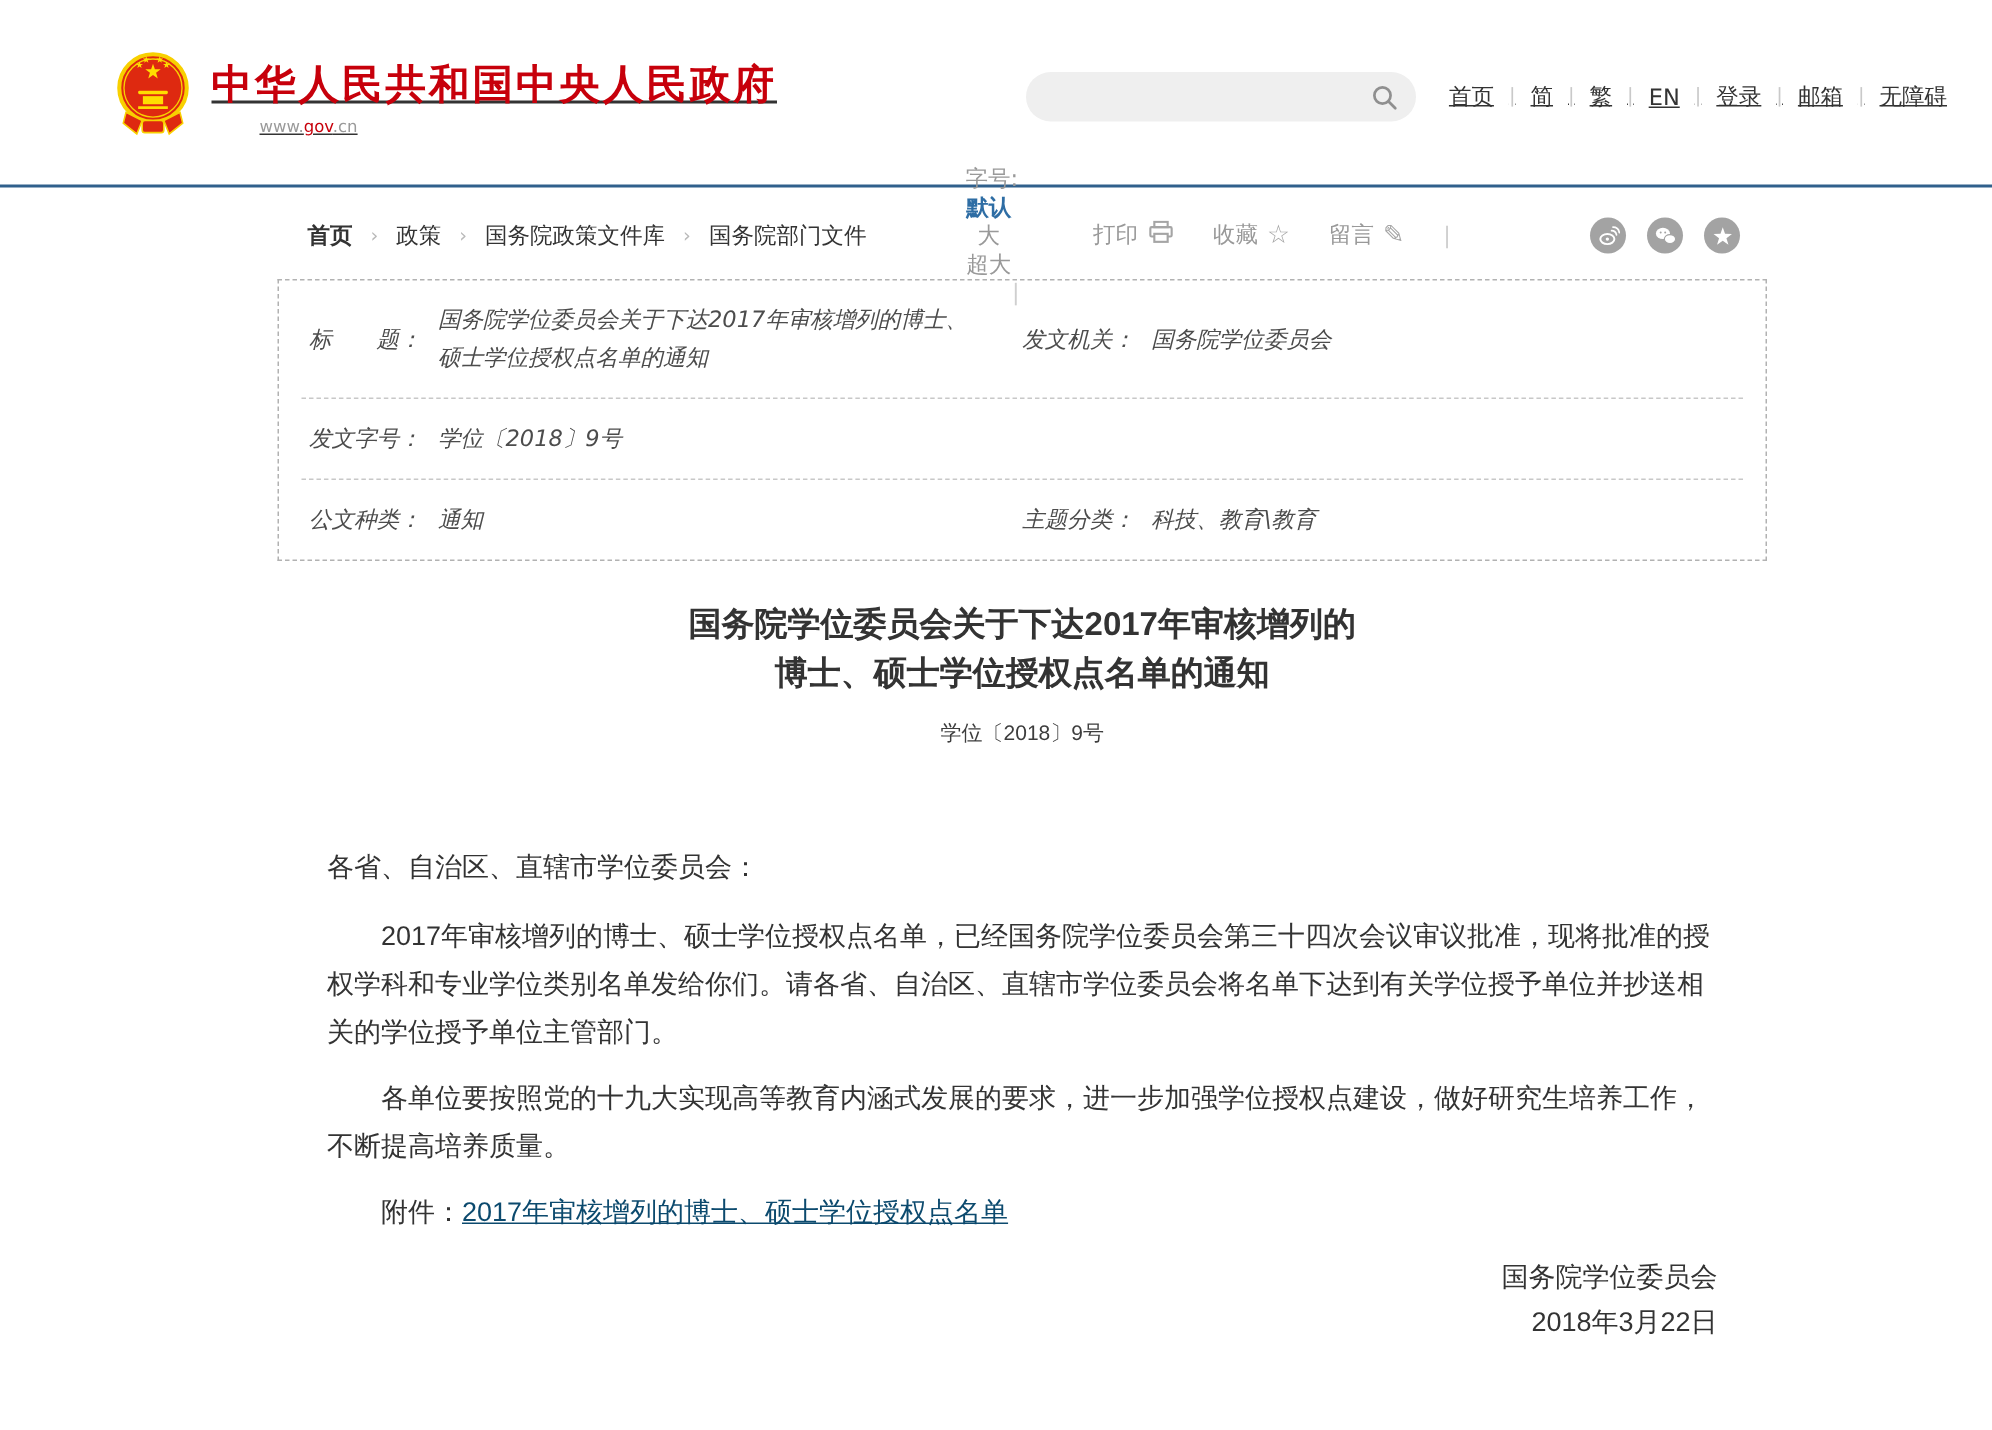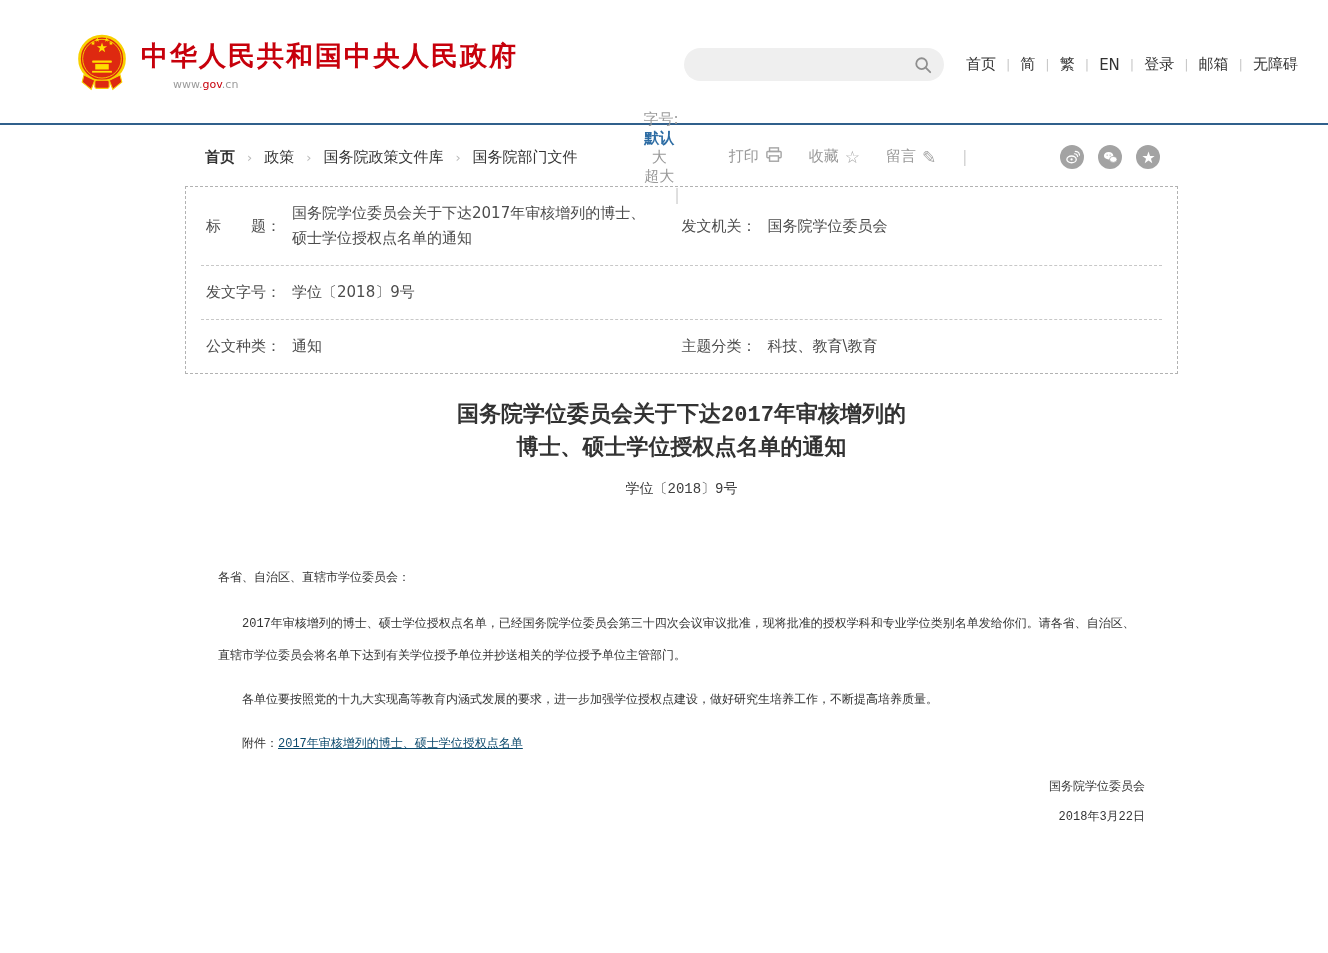--- a/index.html
+++ b/index.html
@@ -7,20 +7,21 @@
   body {
     width:1328px; height:953px; overflow:hidden;
     font-family:"DejaVu Sans","Liberation Sans",sans-serif;
     color:#333;
   }
   
   .site-header { height:123px; background:#fff; }
   .site-header-inner {
     display:flex; align-items:center; height:100%;
     padding:6px 30px 0 75px;
+    text-decoration:underline;
   }
   .brand { display:flex; align-items:center; }
   .emblem { width:54px; height:64px; margin-right:12px; }
   .brand-text .site-title {
     font-size:27px; font-weight:bold; color:#c7000b; letter-spacing:2px;
   }
   .brand-text .site-url { font-size:11px; color:#9a9a9a; margin-top:4px;margin-left:32px; }
   .brand-text .site-url .hl { color:#c7000b; }
   .header-spacer { flex:1; }
   .search-box {
@@ -59,35 +60,35 @@
   .pipe-sep { color:#cfcfcf; margin:0 0 0 26px; }
   .share-group { display:flex; align-items:center; margin-left:auto; padding-right:18px; }
   .share-btn {
     width:24px; height:24px; border-radius:50%; background:#a3a3a3;
     display:flex; align-items:center; justify-content:center;
     margin-left:14px; cursor:pointer;
   }
   .share-btn svg { width:15px; height:15px; }
 
   
-  .meta-box { border:1px dashed #b2b2b2; padding:0 15px; font-size:15px; color:#4c4c4c; }
+  .meta-box { border:1px dashed #b2b2b2; padding:0 15px; font-size:15px; color:#4c4c4c;font-style:italic; }
   .meta-row { display:flex; align-items:center; padding:14px 5px; border-bottom:1px dashed #c8c8c8; }
   .meta-row:last-child { border-bottom:none; }
   .meta-cell { display:flex; align-items:center; width:50%; }
   .meta-label { flex:none; width:86px; }
   .meta-value { line-height:25px; padding-right:30px; }
 
   
-  .article { font-family:Liberation Mono, monospace; }
+  .article { font-family:Liberation Sans, sans-serif; }
   .article-title {
     margin-top:25px; text-align:center; font-size:22px; font-weight:bold;
     color:#333; line-height:33px;
   }
   .doc-number { text-align:center; font-size:14px; color:#3d3d3d; margin-top:15px; }
-  .article-body { font-size:12px; color:#333; line-height:32px; padding:0 33px; margin-top:64px; }
+  .article-body { font-size:18px; color:#333; line-height:32px; padding:0 33px; margin-top:64px; }
   .salutation { margin-bottom:14px; }
   .para { text-indent:2em; margin:12px 0; }
   .attachment { text-indent:2em; margin-top:11px; }
   .attachment a { color:#0c4a6e; text-decoration:underline; cursor:pointer; }
   .signature-block { text-align:right; margin-top:12px; line-height:30px; padding-right:0; }
 </style>
 </head>
 <body>
 
 <div class="site-header">

